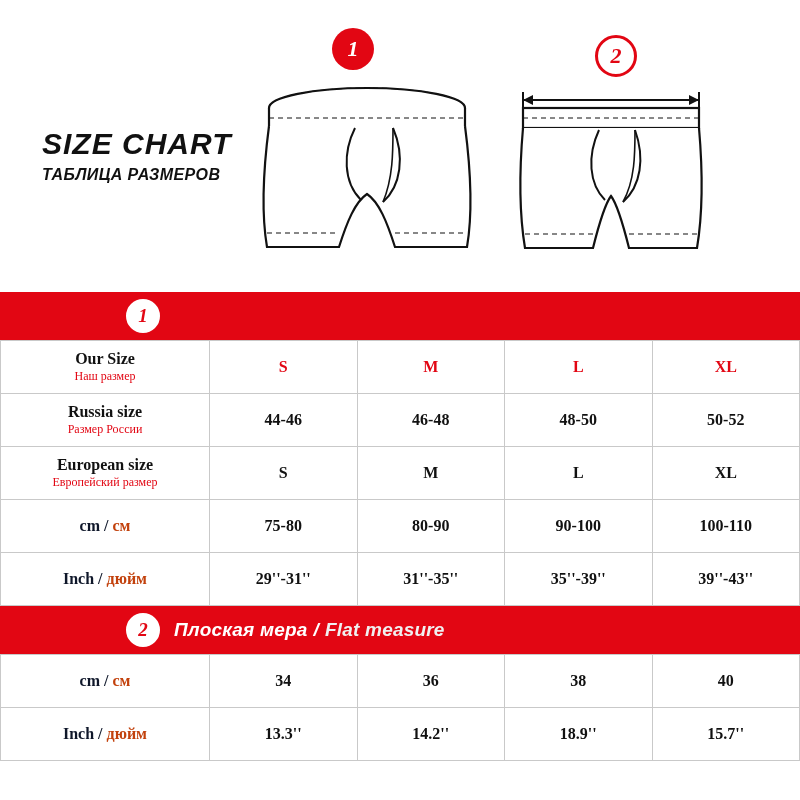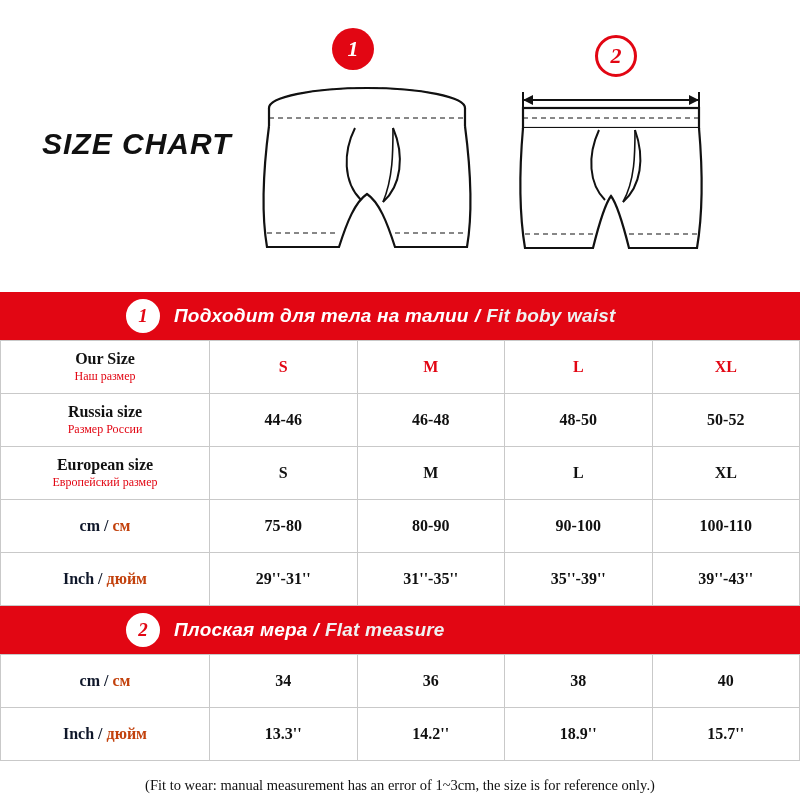--- a/index.html
+++ b/index.html
@@ -178,20 +178,21 @@
 </style>
 </head>
 <body>
 
 <div class="page">
 
   <div class="hero">
 
     <div class="title-block">
       <div class="title-main">SIZE CHART</div>
+      <div class="title-sub">ТАБЛИЦА РАЗМЕРОВ</div>
     </div>
 
     <div class="badge" id="badge-1">1</div>
     <div class="badge outline" id="badge-2">2</div>
 
     <svg class="fig1" width="250" height="190" viewBox="0 0 250 190">
 
       <ellipse cx="124" cy="26" rx="98" ry="20" fill="none" stroke="#111" stroke-width="2.2"></ellipse>
       <ellipse cx="124" cy="26" rx="98" ry="20" fill="none" stroke="#111" stroke-width="1" stroke-dasharray="5 4"></ellipse>
       <path d="M26 26 L26 44 A98 20 0 0 0 222 44 L222 26" fill="#fff" stroke="#111" stroke-width="2.2"></path>
@@ -223,23 +224,20 @@
       <path d="M114 152 L182 152" stroke="#111" stroke-width="1.2" stroke-dasharray="5 4" fill="none"></path>
 
       <path d="M84 48 C72 74 74 102 90 118" fill="none" stroke="#111" stroke-width="2"></path>
       <path d="M120 48 C130 76 126 104 108 120" fill="none" stroke="#111" stroke-width="2"></path>
       <path d="M120 48 C120 72 120 98 108 120" fill="none" stroke="#111" stroke-width="1.6"></path>
     </svg>
   </div>
 
   <div class="section-head">
     <div class="badge-inline">1</div>
-    <div class="sec-title">
-      <span>Подходит для тела на талии</span><span class="sep">/</span><span class="en">Fit boby waist</span>
-    </div>
   </div>
 
   <table class="sz">
     <tbody>
         <tr>
       <td class="lab">
         <span class="en">Our Size</span>
         <span class="ru">Наш размер</span>
       </td>
       <td class="val hdr-size">S</td>
@@ -319,15 +317,14 @@
         <span class="inline-ru">дюйм</span>
       </td>
       <td class="val">13.3''</td>
       <td class="val">14.2''</td>
       <td class="val">18.9''</td>
       <td class="val">15.7''</td>
     </tr>
   </tbody>
     </table>
 
-  <div class="footnote">(Fit to wear: manual measurement has an error of 1~3cm, the size is for reference only.)</div>
 
 </div>
 
 </body></html>

